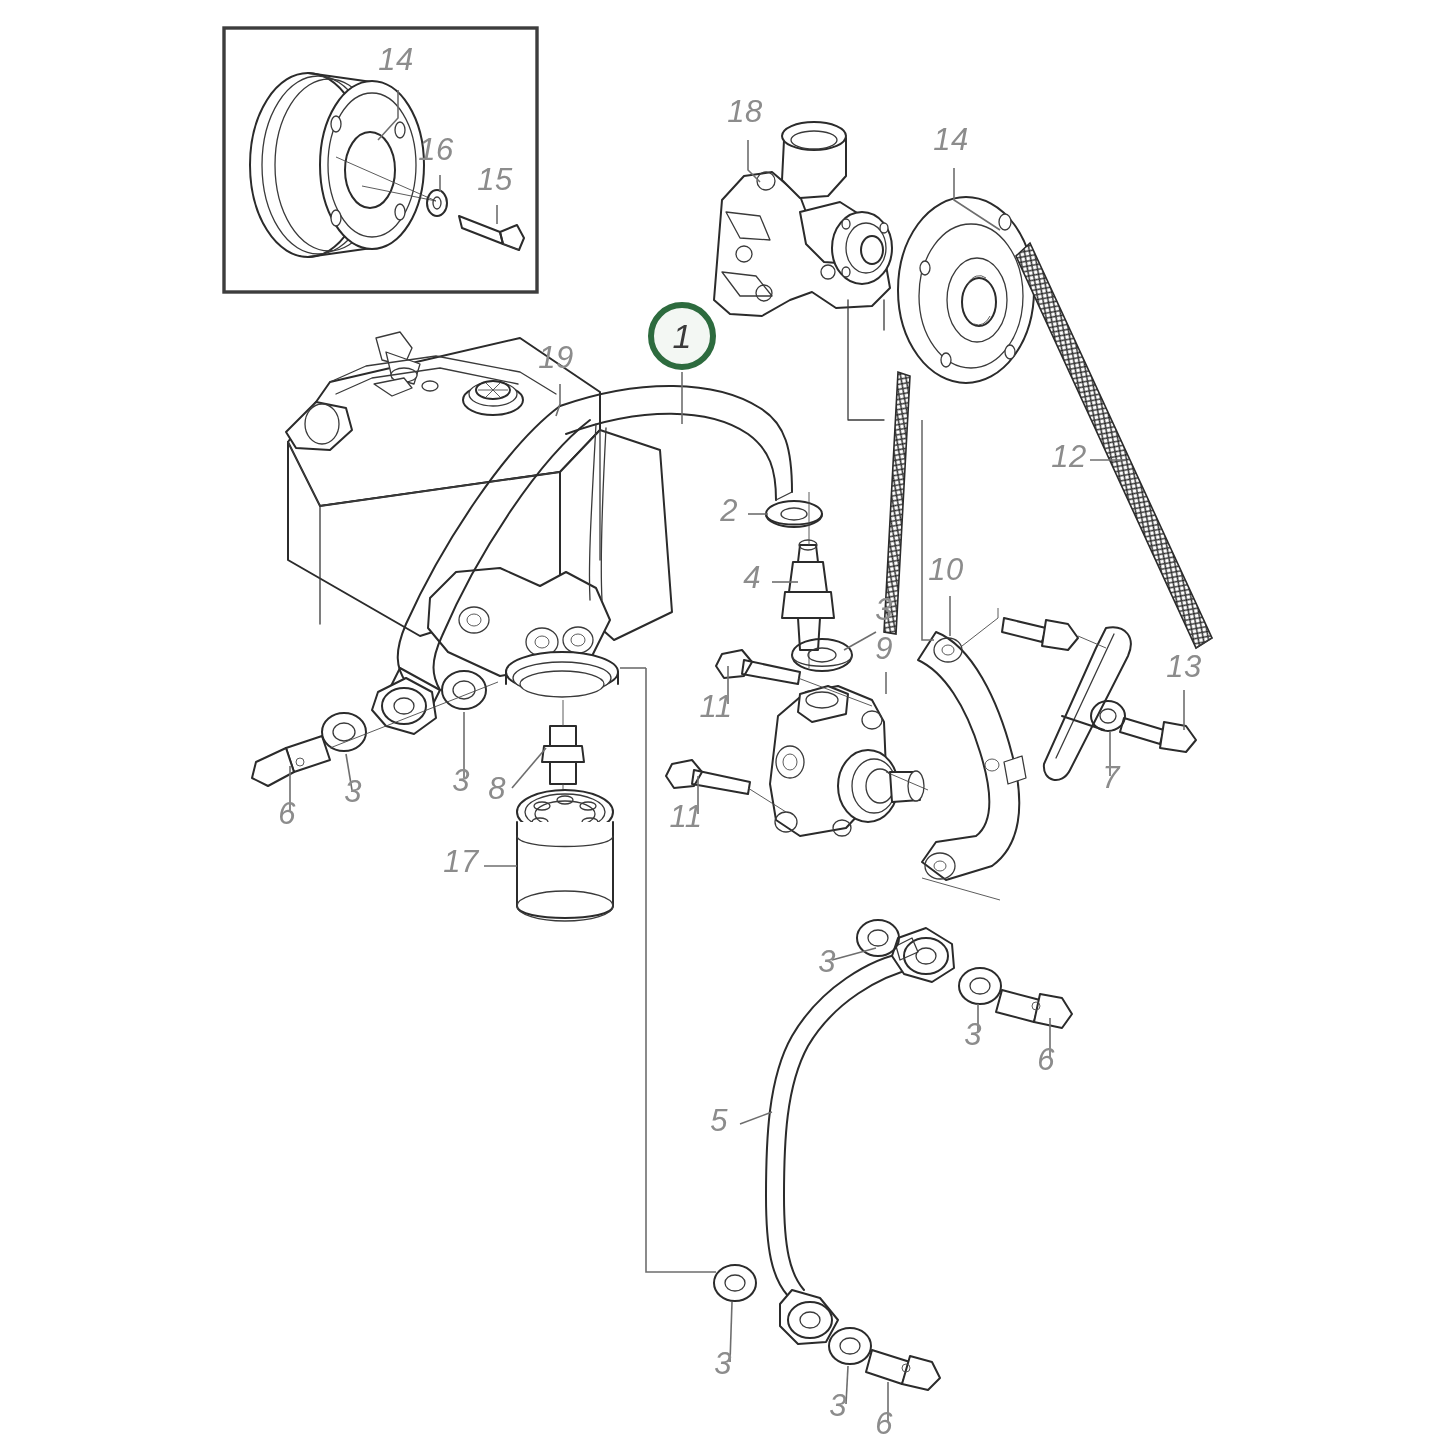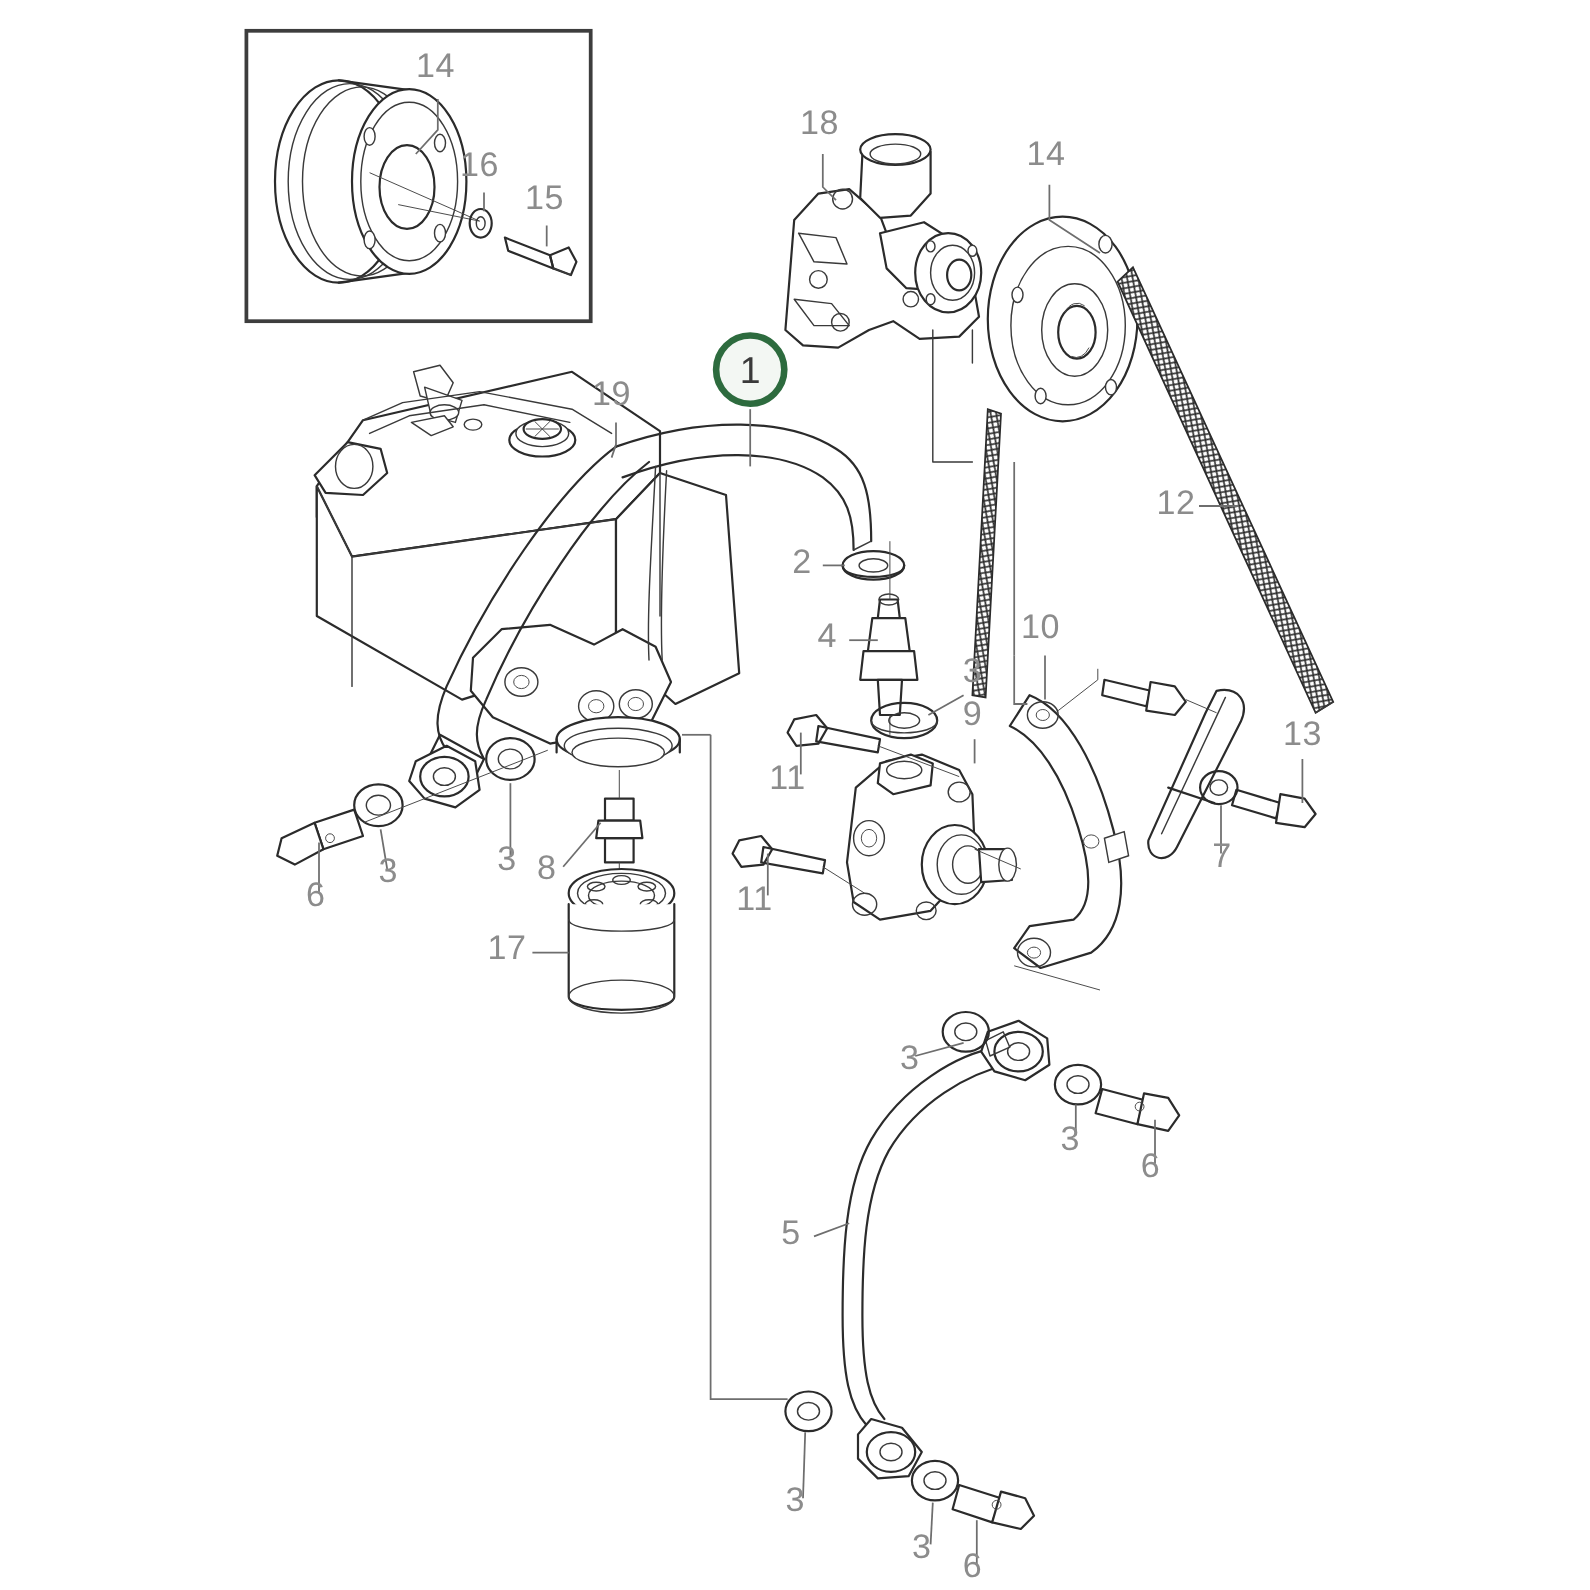--- a/index.html
+++ b/index.html
@@ -13,20 +13,21 @@
     height: 1445px;
     font-family: "Liberation Sans", sans-serif;
     overflow: hidden;
     position: relative;
   }
   #diagram-root {
     position: relative;
     width: 1445px;
     height: 1069px;
     background: #ffffff;
+    font-style: italic;
   }
   svg.layer {
     position: absolute;
     top: 0;
     left: 0;
     width: 1445px;
     height: 1445px;
   }
   .callout-label {
     font-family: "Liberation Sans", sans-serif;

